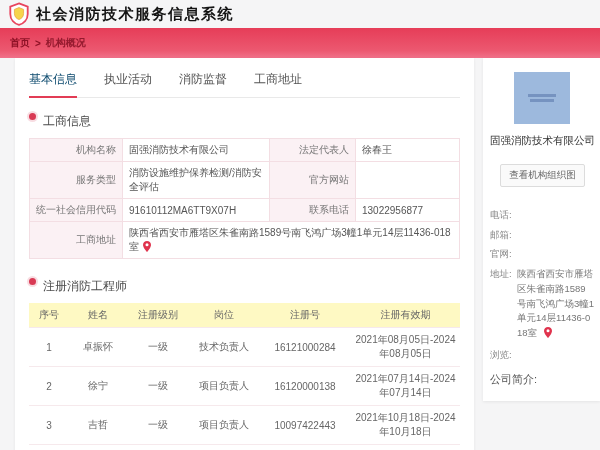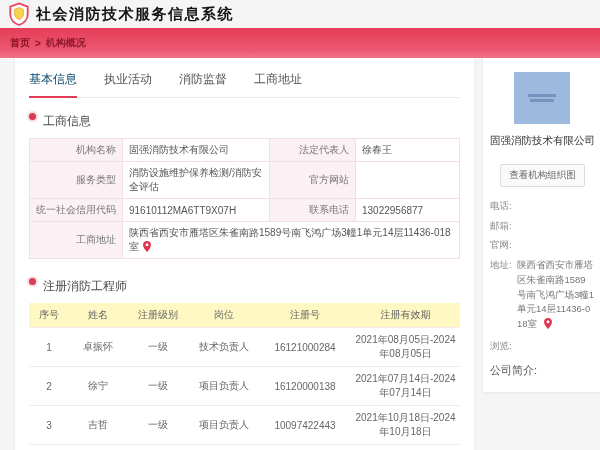--- a/index.html
+++ b/index.html
@@ -47,21 +47,21 @@
 
   
   .side-logo { width:56px; height:52px; background:#9db9dd; margin:4px auto 10px; position:relative; }
   .side-logo i { position:absolute; left:14px; height:3px; background:rgba(60,90,150,.4); }
   .side-logo i.l1 { top:22px; width:28px; }
   .side-logo i.l2 { top:27px; width:24px; left:16px; }
   .side-company { font-size:10.5px; color:#333; text-align:center; white-space:nowrap; margin-bottom:8px; }
   .side-btn { display:block; margin:16px auto 4px; font-size:9.5px; color:#666; background:#fafafa;
               border:1px solid #dcdcdc; border-radius:2px; padding:4px 8px; cursor:pointer;
               font-family:"Liberation Sans",sans-serif; }
-  .side-info { margin-top:12px; }
+  .side-info { margin-top:21px; }
   .side-row { display:flex; font-size:9.5px; color:#888; line-height:1.55; margin-bottom:5px; }
   .side-row .k { flex:0 0 27px; white-space:nowrap; }
   .side-row .v { flex:1; color:#777; word-break:break-all; }
   .side-profile { font-size:11px; color:#555; margin-top:10px; }
 </style>
 </head>
 <body>
 
 <div class="top-header">
   <svg class="logo" viewBox="0 0 24 26">

